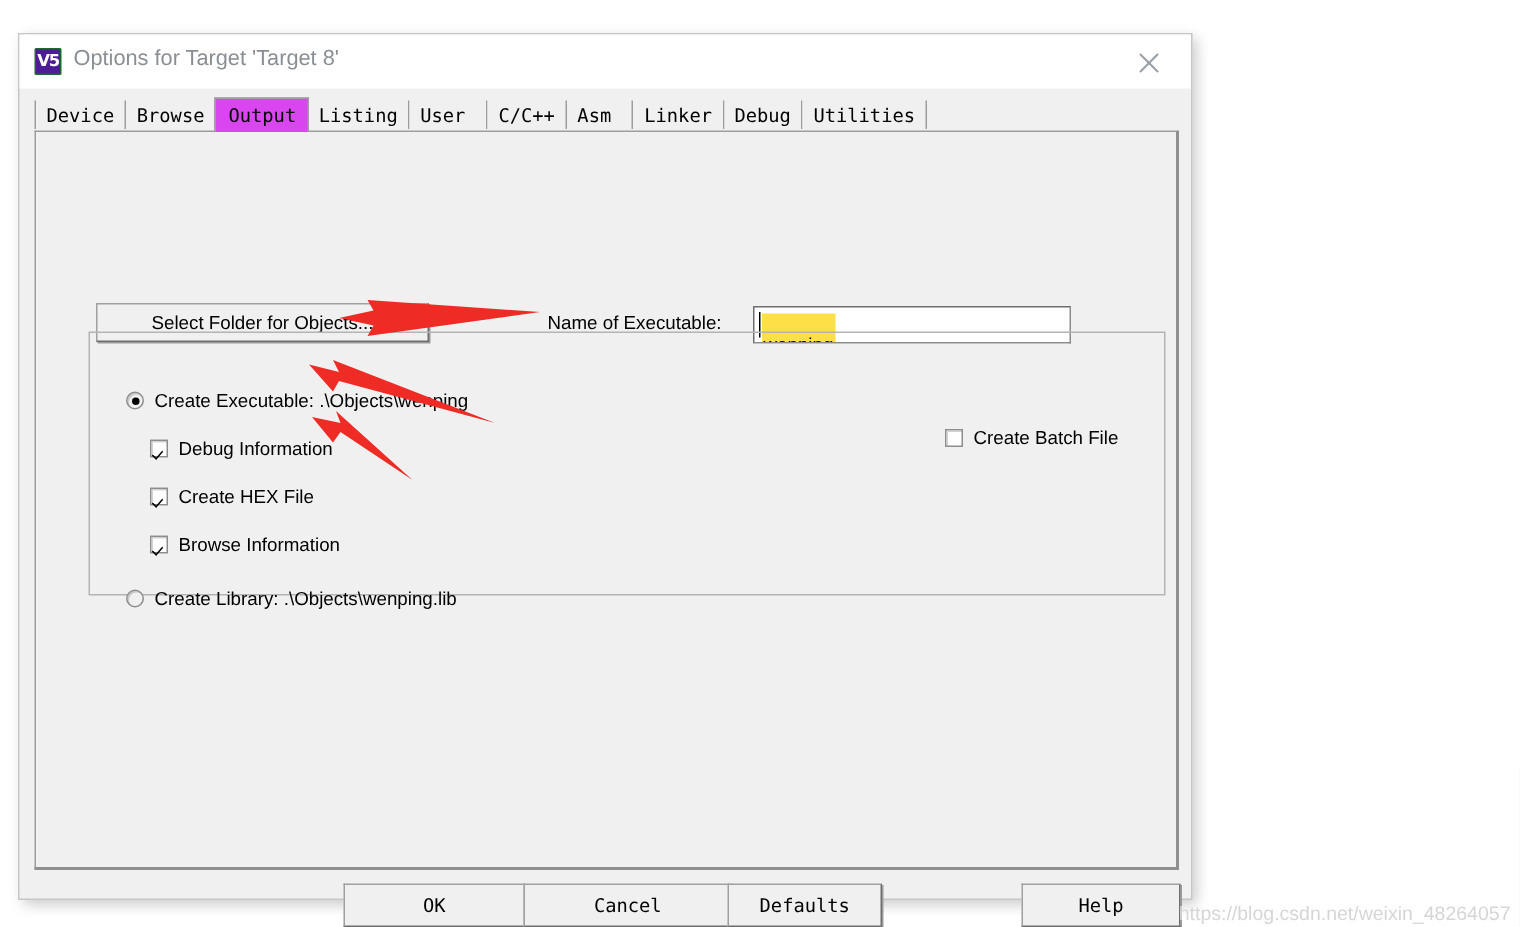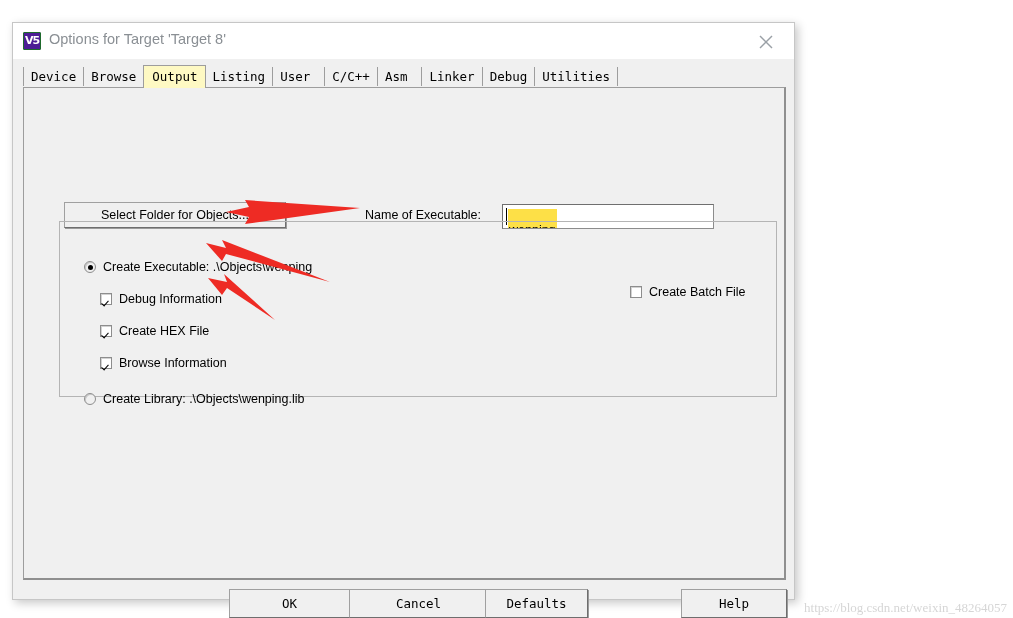--- a/index.html
+++ b/index.html
@@ -100,21 +100,21 @@
     background: #f0f0f0;
     border-right: 1px solid #9d9d9d;
     box-sizing: border-box;
     white-space: nowrap;
     cursor: default;
   }
   .tab:first-child { border-left: 1px solid #9d9d9d; }
   .tab.active {
     height: 23px;
     line-height: 22px;
-    background: #fef9c3;
+    background: #d946ef;
     border: 1px solid #9d9d9d;
     border-bottom: none;
     margin: 0 -1px 0 -1px;
     z-index: 3;
     padding: 0 8px;
   }
   .tab.wide { padding: 0 14px 0 7px; }
 
   
   #tabpanel {
@@ -291,21 +291,21 @@
   }
 
   
   #watermark {
     position: absolute;
     right: 6px;
     bottom: 2px;
     font-size: 13px;
     color: #d6d6d6;
     white-space: nowrap;
-    font-family: Liberation Serif, serif;
+    font-family: Liberation Sans, sans-serif;
     margin-left: 40px;
   }
 </style>
 </head>
 <body>
 
 <div id="dialog">
 
   <div id="titlebar">
     <div id="app-icon">

